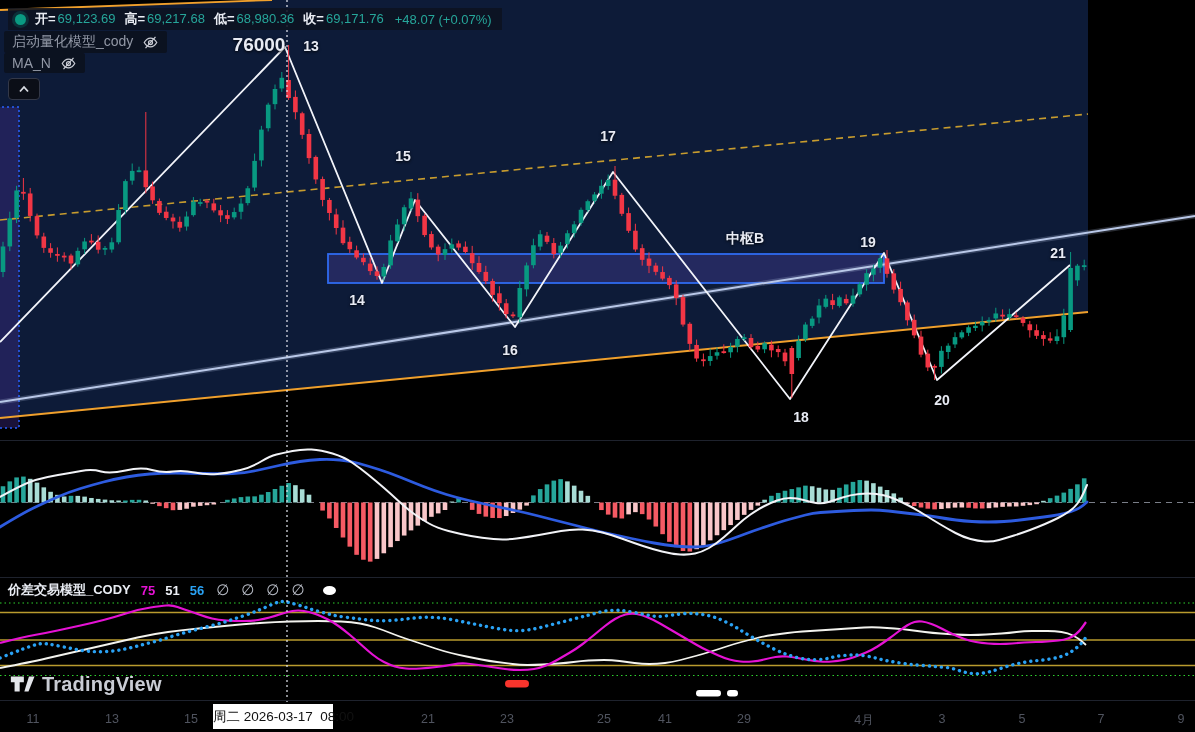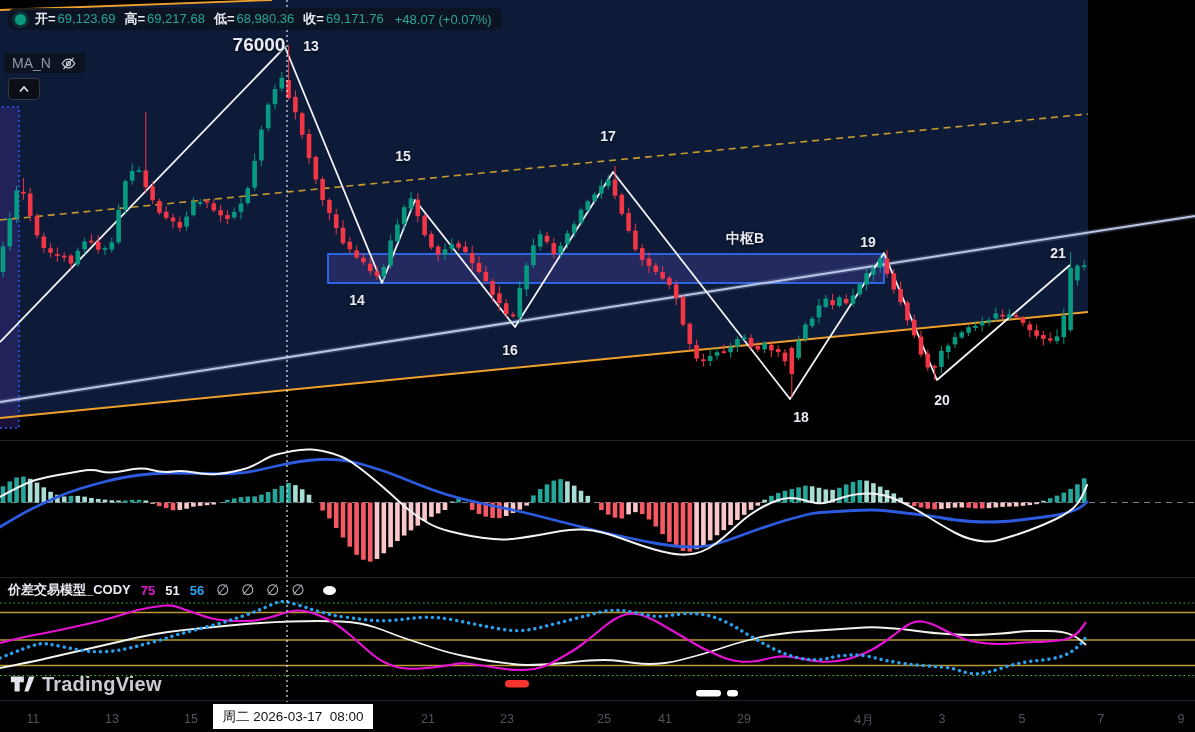--- a/index.html
+++ b/index.html
@@ -4,21 +4,21 @@
 <style>
   html,body{margin:0;padding:0;background:#000;}
   #stage{position:relative;width:1195px;height:732px;background:var(--bg,#000);overflow:hidden;
          font-family:"Liberation Sans","DejaVu Sans",sans-serif;}
   #gfx{position:absolute;left:0;top:0;}
   #annot{position:absolute;left:0;top:0;width:100%;height:100%;pointer-events:none;}
   .wave{position:absolute;transform:translateX(-50%);color:#e8ebf4;font-size:14px;font-weight:bold;
         text-shadow:0 1px 3px rgba(0,0,0,.9);white-space:nowrap;}
   .wave.big{font-size:19px;}
   #ohlc{position:absolute;left:8px;top:8px;height:22px;display:flex;align-items:center;gap:9px;
-        background:rgba(13,18,32,.88);border-radius:7px;padding:0 10px 0 7px;font-size:13px;white-space:nowrap;}
+        background:rgba(13,18,32,.88);border-radius:0;padding:0 10px 0 7px;font-size:13px;white-space:nowrap;}
   #ohlc .dot{width:11px;height:11px;border-radius:50%;background:#0a9a82;box-shadow:0 0 0 3px rgba(10,154,130,.22);}
   #ohlc b{color:var(--label_white);font-weight:700;}
   #ohlc i{font-style:normal;color:var(--value_teal);margin-left:2px;}
   #ohlc .chg{color:var(--value_teal);}
   .chip{position:absolute;left:4px;display:flex;align-items:center;gap:9px;background:rgba(12,16,28,.85);
         border-radius:2px;padding:2px 8px;font-size:14px;color:var(--chip_text);}
   #chip1{top:31px;}
   #chip2{top:53px;}
   #collapse{position:absolute;left:8px;top:78px;width:30px;height:20px;background:#0b0e17;
             border:1px solid #333848;border-radius:4px;display:flex;align-items:center;justify-content:center;}
@@ -27,21 +27,21 @@
   .pleg b{font-weight:700;}
   .vt{color:var(--value_teal);} .vw{color:#eceff5;} .vb{color:var(--value_blue);}
   .vm{color:var(--spread_magenta);} .vb2{color:var(--spread_blue);}
   #mleg{top:447px;} #sleg{top:581px;}
   .flag{color:#b9bdc7;font-size:15px;margin-left:2px;}
   .oval{display:inline-block;width:13px;height:9px;border-radius:50%;background:#fff;margin-left:8px;}
   #tvlogo{position:absolute;left:9px;top:671px;display:flex;align-items:center;gap:7px;color:var(--logo_text);
           font-size:20px;font-weight:bold;letter-spacing:.2px;}
   #taxis{position:absolute;left:0;top:712px;width:100%;height:18px;font-size:12.5px;color:var(--axis_text);}
   #taxis span{position:absolute;transform:translateX(-50%);}
-  #tooltip{position:absolute;left:213px;top:704px;width:160px;height:25px;background:#fff;color:#111;
+  #tooltip{position:absolute;left:213px;top:704px;width:120px;height:25px;background:#fff;color:#111;
            font-size:13.5px;line-height:25px;text-align:center;white-space:pre;z-index:5;}
 </style>
 </head>
 <body>
 
 <div id="stage">
   <svg id="gfx" width="1195" height="732">
       <path d="M0 10 L272 0 L1088 0 L1088 312 L0 418 Z" fill="#0d1b38"></path>
       <rect x="-3" y="107" width="22" height="321" fill="rgba(64,44,140,0.40)" stroke="#2962ff" stroke-width="1.5" stroke-dasharray="2 3"></rect>
       <line x1="0" y1="220" x2="1088" y2="114" stroke="#c79c2e" stroke-width="1.6" stroke-dasharray="7 5"></line>
@@ -562,20 +562,28 @@
 
   <div id="ohlc">
     <span class="dot"></span>
     <span class="pair"><b>开=</b><i>69,123.69</i></span>
     <span class="pair"><b>高=</b><i>69,217.68</i></span>
     <span class="pair"><b>低=</b><i>68,980.36</i></span>
     <span class="pair"><b>收=</b><i>69,171.76</i></span>
     <i class="chg">+48.07 (+0.07%)</i>
   </div>
 
+  <div class="chip" id="chip1">
+    <span>启动量化模型_cody</span>
+    <svg width="17" height="15" viewBox="0 0 24 24">
+        <path d="M2 12s4-7 10-7 10 7 10 7-4 7-10 7S2 12 2 12z" fill="none" stroke="#c9ccd4" stroke-width="2"></path>
+        <circle cx="12" cy="12" r="3.2" fill="none" stroke="#c9ccd4" stroke-width="2"></circle>
+        <line x1="4" y1="21" x2="20" y2="3" stroke="#c9ccd4" stroke-width="2"></line>
+      </svg>
+  </div>
   <div class="chip" id="chip2">
     <span>MA_N</span>
     <svg width="17" height="15" viewBox="0 0 24 24">
         <path d="M2 12s4-7 10-7 10 7 10 7-4 7-10 7S2 12 2 12z" fill="none" stroke="#c9ccd4" stroke-width="2"></path>
         <circle cx="12" cy="12" r="3.2" fill="none" stroke="#c9ccd4" stroke-width="2"></circle>
         <line x1="4" y1="21" x2="20" y2="3" stroke="#c9ccd4" stroke-width="2"></line>
       </svg>
   </div>
 
   <div id="collapse">

